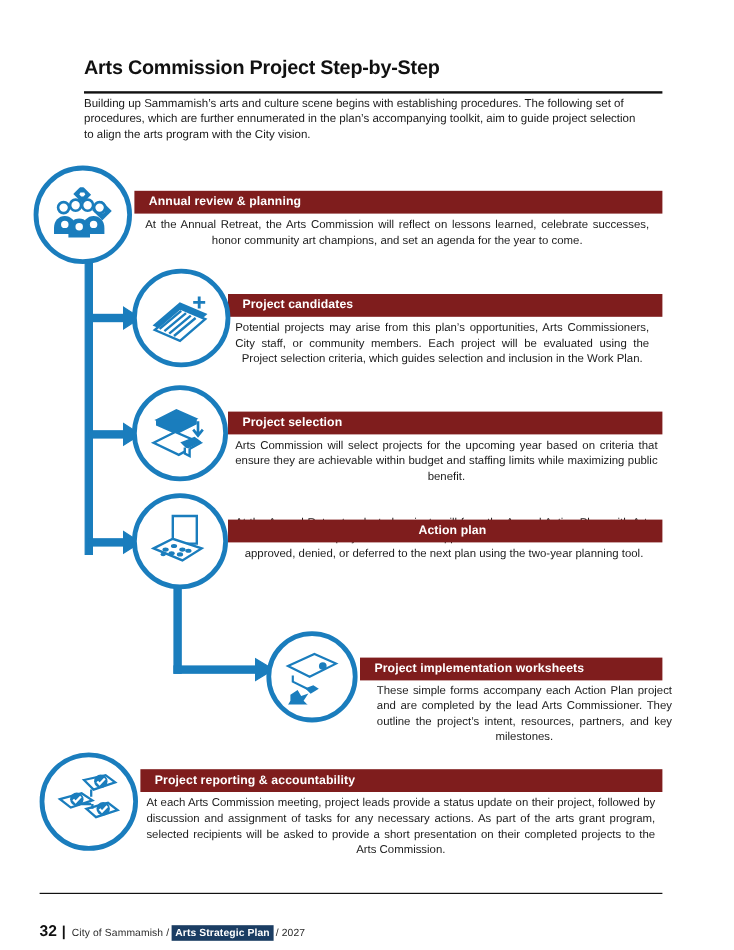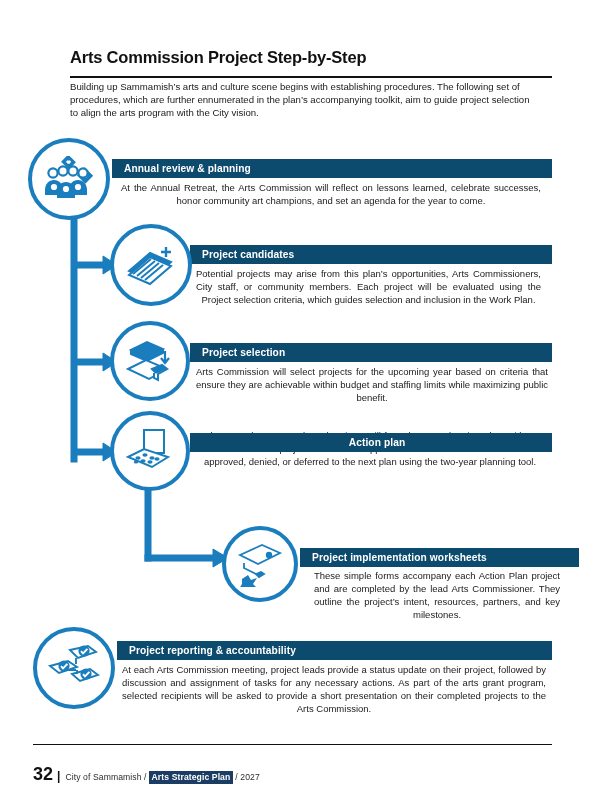--- a/index.html
+++ b/index.html
@@ -36,21 +36,21 @@
   .circle{
     position:absolute;border-radius:50%;
     background:#ffffff;border:4px solid #1a7dbd;
     box-sizing:border-box;
     display:flex;align-items:center;justify-content:center;
     z-index:3;
   }
   .circle svg{display:block;}
 
   .banner{
-    position:absolute;height:19px;background:#0c4a6e;
+    position:absolute;height:19px;background:#7f1d1d;
     display:flex;align-items:center;
     z-index:2;
   }
   .banner span{
     color:#ffffff;font-size:10.2px;font-weight:bold;
     padding-left:12px;letter-spacing:0.1px;white-space:nowrap;
   }
 
   .body-text{
     position:absolute;
@@ -60,21 +60,21 @@
     text-align-last:center;
   }
 
   
   .footrule{position:absolute;left:33px;top:744px;width:519px;height:1px;background:#111;}
   .footer{
     position:absolute;left:33px;top:755px;
     display:flex;align-items:baseline;
     font-size:8.6px;color:#2b2b2b;
   }
-  .foot-page{font-size:18px;font-weight:bold;color:#111;margin-right:4px;}
+  .foot-page{font-size:13px;font-weight:bold;color:#111;margin-right:4px;}
   .foot-bar{color:#111;font-weight:bold;margin-right:5px;font-size:12px;}
   .foot-plain{letter-spacing:0.1px;}
   .foot-hl{
     background:#1b3d63;color:#ffffff;font-weight:bold;
     padding:1px 3px 2px 3px;margin:16px 2px;letter-spacing:0.1px;
   }
 </style>
 </head>
 <body>
 
@@ -209,21 +209,21 @@
             <g fill="none" stroke="#1a7dbd" stroke-width="1.8">
               <path d="M6 14 L28 4 L46 12 L24 23 Z" fill="#fff"></path>
               <circle cx="35" cy="14" r="3.2" fill="#1a7dbd" stroke="none"></circle>
               <path d="M10 22 L10 27 L22 33"></path>
               <path d="M22 33 L27 31 L30 33 L25 36 Z" fill="#1a7dbd"></path>
               <path d="M8 38 l6-4 3 5 6-2 -4 6 4 4 -7 0 -2 5 -3 -5 -6 1 3 -5z" fill="#1a7dbd" stroke="none"></path>
             </g>
           </svg>
         </span>
       </div>
-      <div class="banner" style="left:300px;top:548px;width:279px;">
+      <div class="banner" style="left:300px;top:548px;width:252px;">
         <span>Project implementation worksheets</span>
       </div>
       <div class="body-text" style="left:314px;top:569px;width:246px;">These simple forms accompany each Action Plan project and are completed by the lead Arts Commissioner. They outline the project’s intent, resources, partners, and key milestones.</div>
     </div>
 
     <div class="node">
       <div class="circle" style="left:33px;top:627px;width:82px;height:82px;">
         <span>
           <svg width="56" height="48" viewBox="0 0 56 48">
             <g fill="none" stroke="#1a7dbd" stroke-width="1.9">

